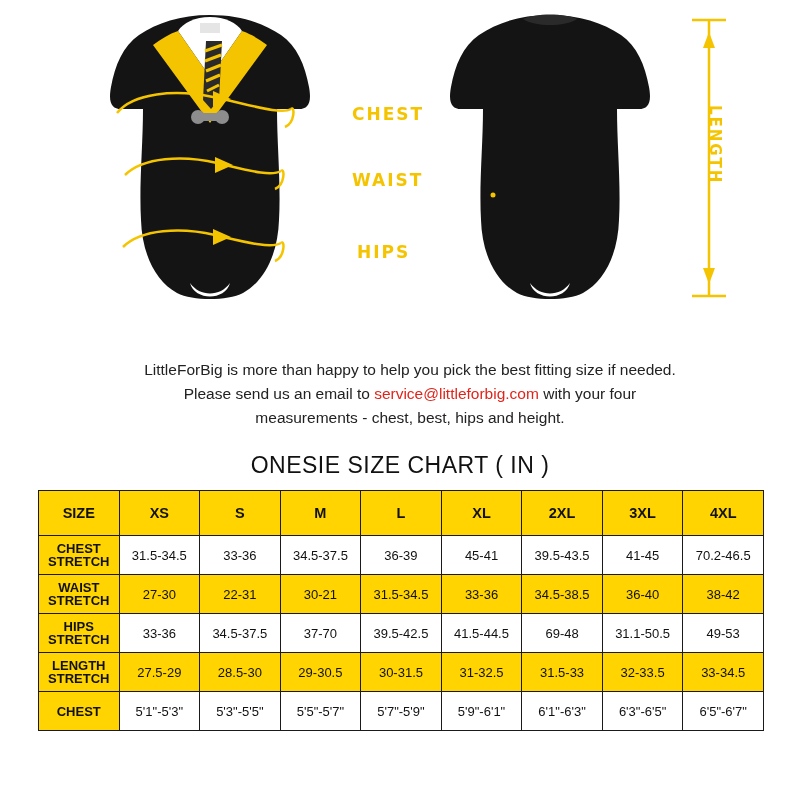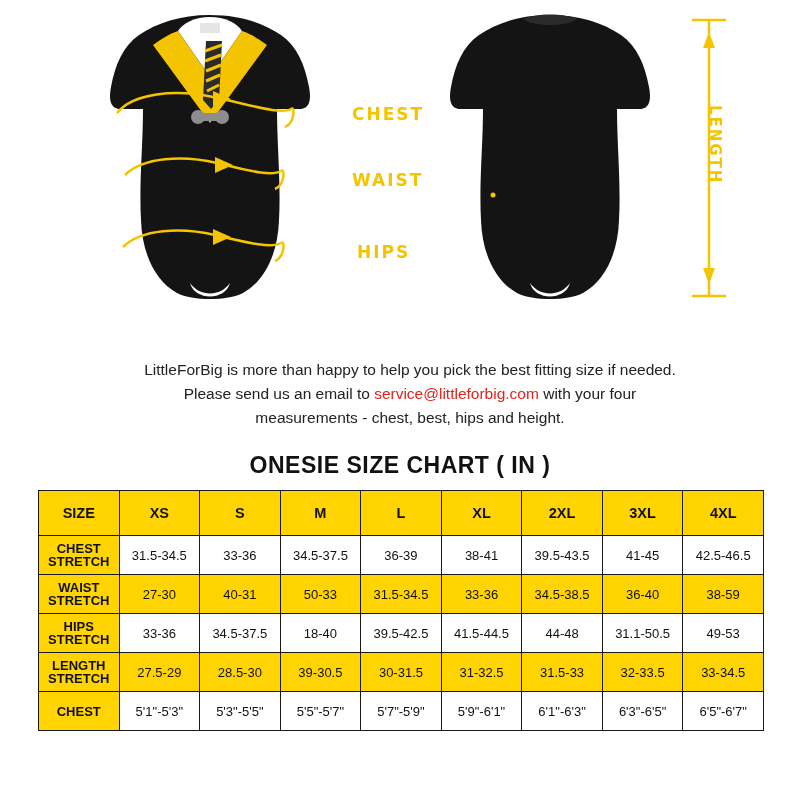--- a/index.html
+++ b/index.html
@@ -72,21 +72,21 @@
   .blurb .mail { color: #e0241b; }
 
   
   .chart-title {
     position: absolute;
     left: 0;
     top: 452px;
     width: 800px;
     text-align: center;
     font-size: 23px;
-    font-weight: bold;
+    font-weight: normal;
     color: #111;
     letter-spacing: 0.5px;
     font-family: "Liberation Sans", sans-serif;
   }
 
   table.size-chart {
     position: absolute;
     left: 38px;
     top: 490px;
     width: 726px;
@@ -244,64 +244,64 @@
 
       <tr class="white">
         <td class="rowlabel">
           <div>CHEST</div>
           <div>STRETCH</div>
         </td>
         <td class="val">31.5-34.5</td>
         <td class="val">33-36</td>
         <td class="val">34.5-37.5</td>
         <td class="val">36-39</td>
-        <td class="val">38-41</td>
+        <td class="val">45-41</td>
         <td class="val">39.5-43.5</td>
         <td class="val">41-45</td>
-        <td class="val">42.5-46.5</td>
+        <td class="val">70.2-46.5</td>
       </tr>
 
       <tr class="yellow">
         <td class="rowlabel">
           <div>WAIST</div>
           <div>STRETCH</div>
         </td>
         <td>27-30</td>
-        <td>40-31</td>
-        <td>50-33</td>
+        <td>22-31</td>
+        <td>30-21</td>
         <td>31.5-34.5</td>
         <td>33-36</td>
         <td>34.5-38.5</td>
         <td>36-40</td>
-        <td>38-59</td>
+        <td>38-42</td>
       </tr>
 
       <tr class="white">
         <td class="rowlabel">
           <div>HIPS</div>
           <div>STRETCH</div>
         </td>
         <td class="val">33-36</td>
         <td class="val">34.5-37.5</td>
-        <td class="val">18-40</td>
+        <td class="val">37-70</td>
         <td class="val">39.5-42.5</td>
         <td class="val">41.5-44.5</td>
-        <td class="val">44-48</td>
+        <td class="val">69-48</td>
         <td class="val">31.1-50.5</td>
         <td class="val">49-53</td>
       </tr>
 
       <tr class="yellow">
         <td class="rowlabel">
           <div>LENGTH</div>
           <div>STRETCH</div>
         </td>
         <td>27.5-29</td>
         <td>28.5-30</td>
-        <td>39-30.5</td>
+        <td>29-30.5</td>
         <td>30-31.5</td>
         <td>31-32.5</td>
         <td>31.5-33</td>
         <td>32-33.5</td>
         <td>33-34.5</td>
       </tr>
 
       <tr class="white">
         <td class="rowlabel">
           <div>CHEST</div>

